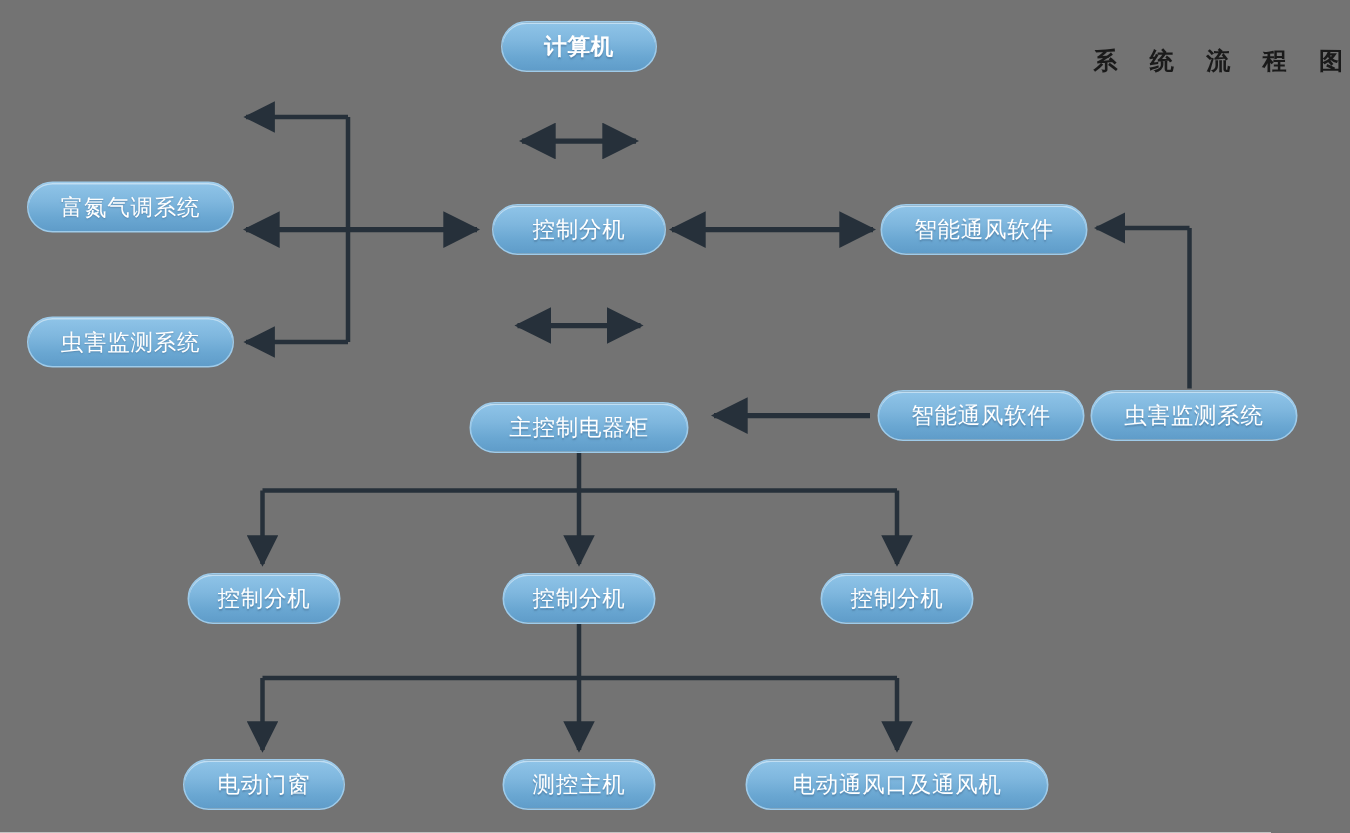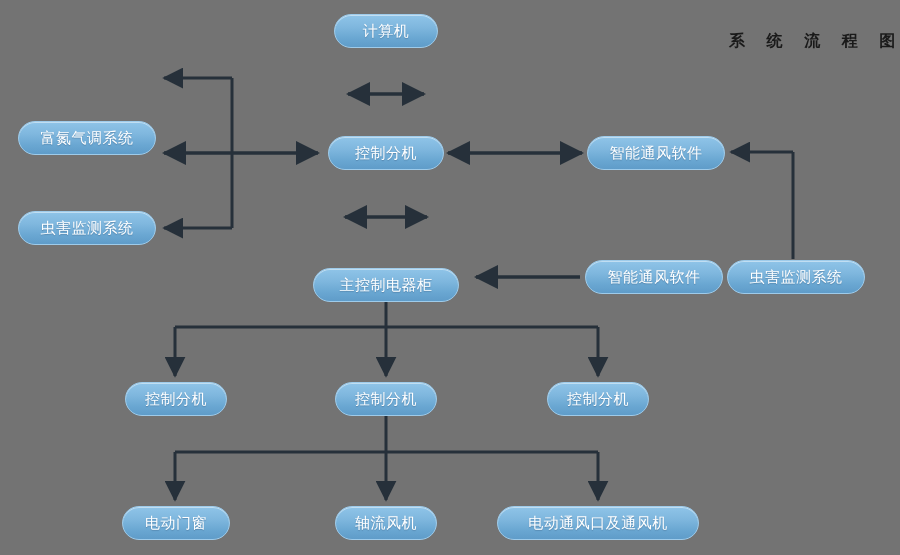--- a/index.html
+++ b/index.html
@@ -97,21 +97,21 @@
       <line x1="386" y1="416" x2="386" y2="452" stroke-width="3"></line>
       <line x1="175" y1="452" x2="598" y2="452" stroke-width="3"></line>
       <line x1="175" y1="452" x2="175" y2="500" stroke-width="3" marker-end="url(#arrow-end)"></line>
       <line x1="386" y1="452" x2="386" y2="500" stroke-width="3" marker-end="url(#arrow-end)"></line>
       <line x1="598" y1="452" x2="598" y2="500" stroke-width="3" marker-end="url(#arrow-end)"></line>
     </g>
   </svg>
 
   <div class="title" style="left:729px; top:31px;">系 统 流 程 图</div>
 
-  <div class="node" style="left:334px; top:14px; width:104px; height:34px;">计算机</div>
+  <div class="node" style="left:334px; top:14px; width:104px; height:34px;font-weight:bold;">计算机</div>
 
 
   <div class="node" style="left:18px; top:121px; width:138px; height:34px;">富氮气调系统</div>
 
   <div class="node" style="left:18px; top:211px; width:138px; height:34px;">虫害监测系统</div>
 
   <div class="node" style="left:328px; top:136px; width:116px; height:34px;">控制分机</div>
 
   <div class="node" style="left:587px; top:136px; width:138px; height:34px;">智能通风软件</div>
 
@@ -122,17 +122,17 @@
   <div class="node" style="left:727px; top:260px; width:138px; height:34px;">虫害监测系统</div>
 
   <div class="node" style="left:125px; top:382px; width:102px; height:34px;">控制分机</div>
 
   <div class="node" style="left:335px; top:382px; width:102px; height:34px;">控制分机</div>
 
   <div class="node" style="left:547px; top:382px; width:102px; height:34px;">控制分机</div>
 
   <div class="node" style="left:122px; top:506px; width:108px; height:34px;">电动门窗</div>
 
-  <div class="node" style="left:335px; top:506px; width:102px; height:34px;">轴流风机</div>
+  <div class="node" style="left:335px; top:506px; width:102px; height:34px;">测控主机</div>
 
   <div class="node" style="left:497px; top:506px; width:202px; height:34px;">电动通风口及通风机</div>
 
 </div>
 
 </body></html>

